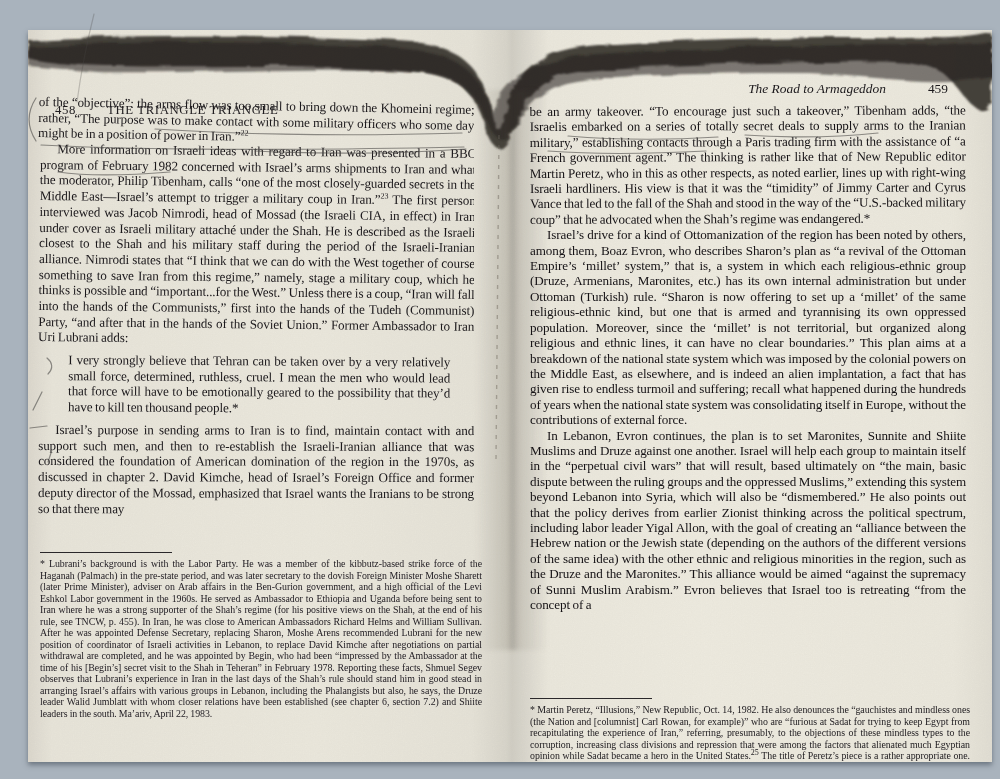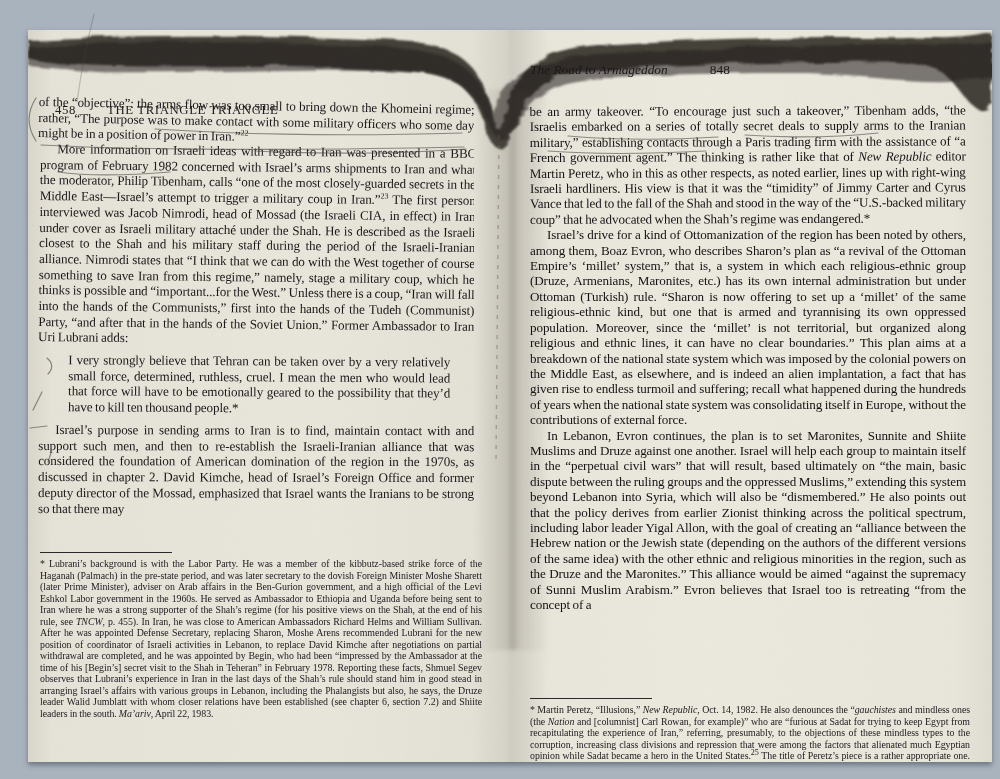--- a/index.html
+++ b/index.html
@@ -17,37 +17,37 @@
   .topband,.noise,.creasesvg{position:absolute;left:0;top:0;pointer-events:none;}
   .noise{mix-blend-mode:multiply;opacity:.55;}
   .gutter-shade{
     position:absolute;left:448px;top:60px;width:74px;height:560px;pointer-events:none;
     background:linear-gradient(90deg,rgba(0,0,0,0) 0,rgba(95,88,76,.14) 42%,rgba(60,54,46,.22) 50%,rgba(95,88,76,.10) 58%,rgba(0,0,0,0) 100%);
     filter:blur(2px);
   }
   .txt{position:absolute;color:#1b181b;text-align:justify;}
   .lp-head{position:absolute;left:27px;top:31px;font-size:12.8px;color:#201d20;letter-spacing:.6px;display:flex;margin-top:42px;}
   .lp-head .num{width:52px;}
-  .rp-head{position:absolute;left:502px;top:32px;width:436px;font-size:13.4px;color:#1b181b;display:flex;}
+  .rp-head{position:absolute;left:502px;top:51px;width:436px;font-size:13.4px;color:#1b181b;display:flex;justify-content:flex-end;}
   .rp-head .title{font-style:italic;margin-right:42px;}
   .rp-head .num{margin-right:18px;}
   .lp-body{left:10px;top:64px;width:436px;height:458px;overflow:hidden;
     font-size:13.1px;line-height:15.7px;letter-spacing:-.1px;word-spacing:-.6px;}
   .rp-body{left:502px;top:74px;width:436px;height:552px;overflow:hidden;
     font-size:13.1px;line-height:15.4px;letter-spacing:-.1px;word-spacing:-.6px;color:#151215;}
   p{margin:0;}
   .indent{text-indent:17px;}
   .quote{margin:7px 0;padding-left:30px;padding-right:24px;}
   .footnote{font-size:9.9px;line-height:11.5px;letter-spacing:-.05px;word-spacing:-.4px;color:#242026;}
   .lp-foot{left:12px;top:522px;width:442px;height:206px;overflow:hidden;}
   .rp-foot{left:502px;top:668px;width:440px;height:100px;overflow:hidden;color:#1d1a1e;}
   .foot-rule{border:0;border-top:1.2px solid #2b282b;width:132px;margin:0 0 5px 0;}
   .rp-foot .foot-rule{width:122px;}
   sup{font-size:8px;line-height:0;}
-  .it{font-style:italic;}
+  .it{}
   .t1{display:block;transform:rotate(1.05deg);transform-origin:0 100%;}
   .t2{display:block;transform:rotate(.65deg);transform-origin:0 100%;}
   .t3{transform:rotate(.35deg);transform-origin:0 100%;}
   .t4{display:block;transform:rotate(.15deg);transform-origin:0 100%;}
   .t5{display:block;transform:rotate(-.2deg);transform-origin:0 100%;}
   .pen{position:absolute;left:0;top:0;pointer-events:none;}
 </style>
 </head>
 <body>
 
@@ -90,21 +90,21 @@
     </div>
     <div class="txt footnote lp-foot">
       <hr class="foot-rule">
       <p><span>*  Lubrani’s background is with the Labor Party. He was a member of the kibbutz-based strike force of the Haganah (Palmach) in the pre-state period, and was later secretary to the dovish Foreign Minister Moshe Sharett (later Prime Minister), adviser on Arab affairs in the Ben-Gurion government, and a high official of the Levi Eshkol Labor government in the 1960s. He served as Ambassador to Ethiopia and Uganda before being sent to Iran where he was a strong supporter of the Shah’s regime (for his positive views on the Shah, at the end of his rule, see </span><span class="it">TNCW</span><span>, p. 455). In Iran, he was close to American Ambassadors Richard Helms and William Sullivan. After he was appointed Defense Secretary, replacing Sharon, Moshe Arens recommended Lubrani for the new position of coordinator of Israeli activities in Lebanon, to replace David Kimche after negotiations on partial withdrawal are completed, and he was appointed by Begin, who had been “impressed by the Ambassador at the time of his [Begin’s] secret visit to the Shah in Teheran” in February 1978. Reporting these facts, Shmuel Segev observes that Lubrani’s experience in Iran in the last days of the Shah’s rule should stand him in good stead in arranging Israel’s affairs with various groups in Lebanon, including the Phalangists but also, he says, the Druze leader Walid Jumblatt with whom closer relations have been established (see chapter 6, section 7.2) and Shiite leaders in the south. </span><span class="it">Ma’ariv</span><span>, April 22, 1983.</span></p>
     </div>
   </div>
 
   <div>
     <div class="rp-head">
       <span class="title">The Road to Armageddon</span>
-      <span class="num">848</span>
+      <span class="num">459</span>
     </div>
     <div class="txt rp-body">
       <p class="t5"><span>be an army takeover. “To encourage just such a takeover,” Tibenham adds, “the Israelis embarked on a series of totally secret deals to supply arms to the Iranian military,” establishing contacts through a Paris trading firm with the assistance of “a French government agent.” The thinking is rather like that of </span><span class="it">New Republic</span><span> editor Martin Peretz, who in this as other respects, as noted earlier, lines up with right-wing Israeli hardliners. His view is that it was the “timidity” of Jimmy Carter and Cyrus Vance that led to the fall of the Shah and stood in the way of the “U.S.-backed military coup” that he advocated when the Shah’s regime was endangered.*</span></p>
       <p class="indent"><span>Israel’s drive for a kind of Ottomanization of the region has been noted by others, among them, Boaz Evron, who describes Sharon’s plan as “a revival of the Ottoman Empire’s ‘millet’ system,” that is, a system in which each religious-ethnic group (Druze, Armenians, Maronites, etc.) has its own internal administration but under Ottoman (Turkish) rule. “Sharon is now offering to set up a ‘millet’ of the same religious-ethnic kind, but one that is armed and tyrannising its own oppressed population. Moreover, since the ‘millet’ is not territorial, but organized along religious and ethnic lines, it can have no clear boundaries.” This plan aims at a breakdown of the national state system which was imposed by the colonial powers on the Middle East, as elsewhere, and is indeed an alien implantation, a fact that has given rise to endless turmoil and suffering; recall what happened during the hundreds of years when the national state system was consolidating itself in Europe, without the contributions of external force.</span></p>
       <p class="indent"><span>In Lebanon, Evron continues, the plan is to set Maronites, Sunnite and Shiite Muslims and Druze against one another. Israel will help each group to maintain itself in the “perpetual civil wars” that will result, based ultimately on “the main, basic dispute between the ruling groups and the oppressed Muslims,” extending this system beyond Lebanon into Syria, which will also be “dismembered.” He also points out that the policy derives from earlier Zionist thinking across the political spectrum, including labor leader Yigal Allon, with the goal of creating an “alliance between the Hebrew nation or the Jewish state (depending on the authors of the different versions of the same idea) with the other ethnic and religious minorities in the region, such as the Druze and the Maronites.” This alliance would be aimed “against the supremacy of Sunni Muslim Arabism.” Evron believes that Israel too is retreating “from the concept of a</span></p>
     </div>
     <div class="txt footnote rp-foot">
       <hr class="foot-rule">
       <p><span>*  Martin Peretz, “Illusions,” </span><span class="it">New Republic</span><span>, Oct. 14, 1982. He also denounces the “</span><span class="it">gauchistes</span><span> and mindless ones (the </span><span class="it">Nation</span><span> and [columnist] Carl Rowan, for example)” who are “furious at Sadat for trying to keep Egypt from recapitulating the experience of Iran,” referring, presumably, to the objections of these mindless types to the corruption, increasing class divisions and repression that were among the factors that alienated much Egyptian opinion while Sadat became a hero in the United States.</span><sup>25</sup><span> The title of Peretz’s piece is a rather appropriate one. On the facts concerning the alleged “timidity” of Carter and his</span></p>
     </div>

